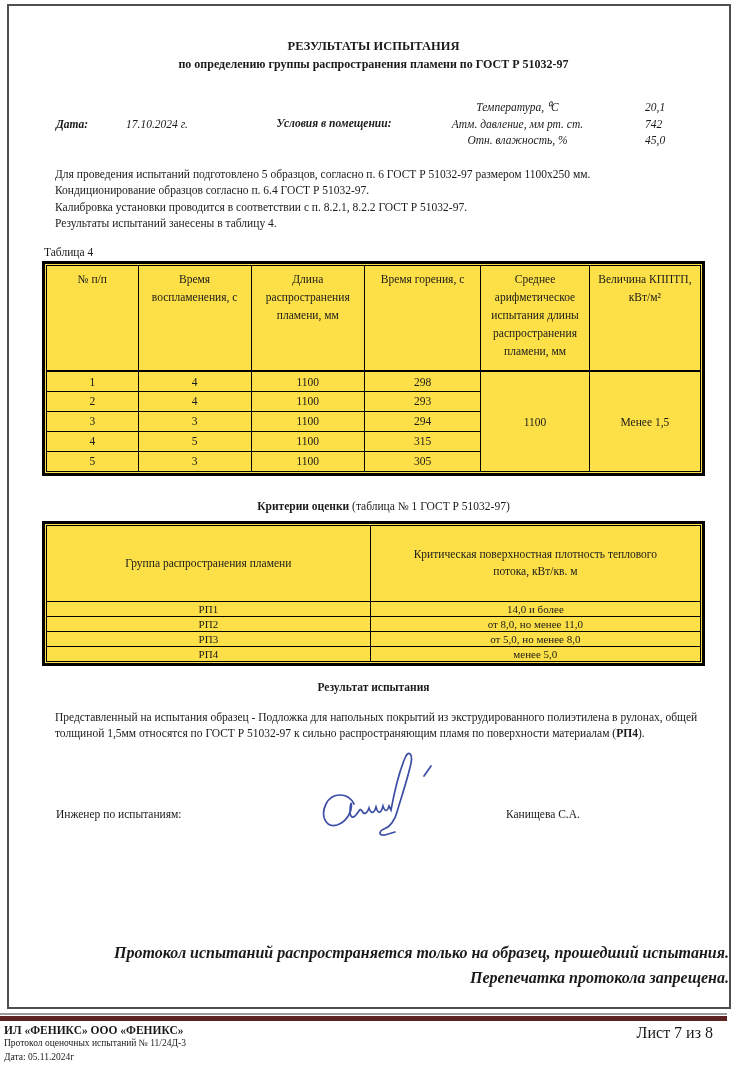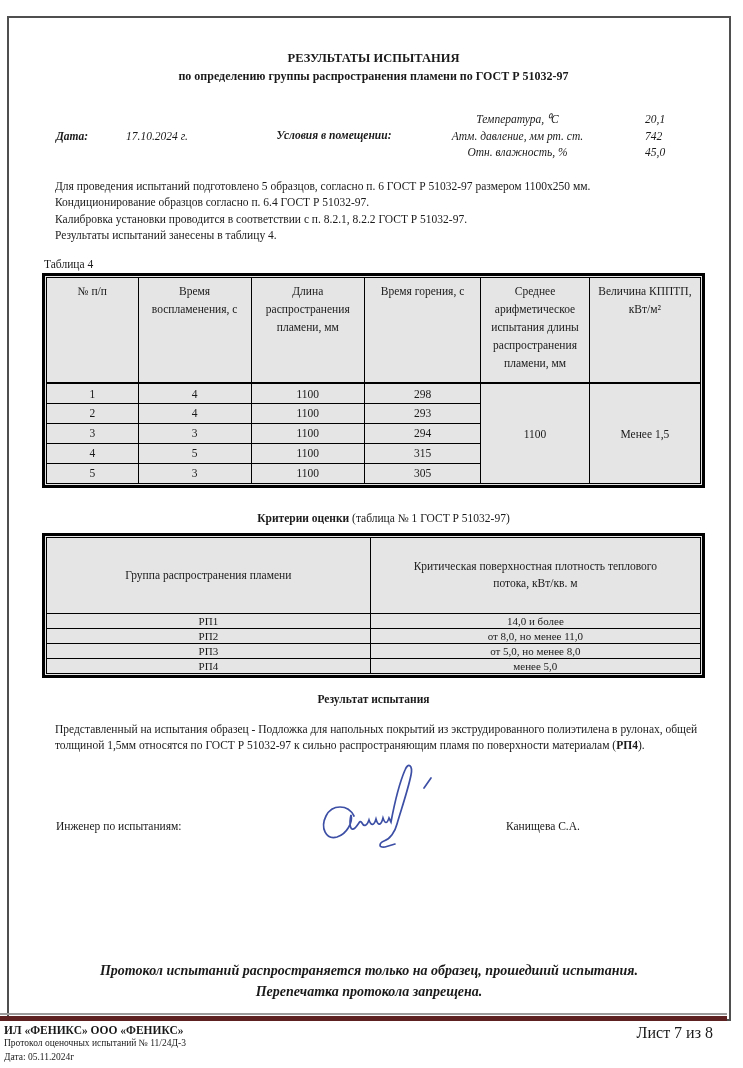--- a/index.html
+++ b/index.html
@@ -6,21 +6,21 @@
   html, body { background: #fff; }
   body {
     width: 743px; height: 1068px;
     font-family: "Liberation Serif", serif;
     color: #1a1a1a;
     position: relative;
     overflow: hidden;
   }
   .page-frame {
     position: absolute;
-    left: 7px; top: 16px;
+    left: 7px; top: 4px;
     width: 724px; height: 1005px;
     border: 2px solid #4f4f4f;
     background: #fff;
   }
   .content { margin: 0 24px 0 33px; }
 
   
   .title-block { margin-top: 33px; text-align: center; }
   .title-line1 { font-weight: bold; font-size: 12.5px; }
   .title-line2 { font-weight: bold; font-size: 12px; margin-top: 3px; }
@@ -44,21 +44,21 @@
   .cond-value { width: 72px; text-align: left; padding-left: 12px; }
 
   
   .intro { margin-top: 17px; padding: 0 2px 0 13px; font-size: 11.5px; line-height: 1.42; }
 
   
   .table-caption { margin-top: 15px; padding-left: 2px; font-size: 11.5px; }
   .thick-box {
     border: 3px solid #000;
     padding: 1px;
-    background: #e5e5e5;
+    background: #fde047;
   }
   .t4-box { margin-top: 3px; }
   table { width: 100%; border-collapse: collapse; table-layout: fixed; }
   td, th { border: 1px solid #000; font-weight: normal; font-size: 11.5px; }
   .t4 th {
     vertical-align: top; text-align: center;
     padding: 5px 6px 10px 6px; line-height: 1.55;
     border-bottom: 2px solid #000;
   }
   .t4 td { text-align: center; height: 20px; vertical-align: middle; }
@@ -88,23 +88,23 @@
     font-size: 11.5px;
   }
   .sign-role { margin-left: 14px; width: 240px; }
   .sign-svg { position: absolute; left: 270px; top: -38px; width: 150px; height: 105px; }
   .sign-name { margin-left: 210px; }
 
   
   .notice {
     position: absolute;
     left: 0; right: 0; bottom: 16px;
-    text-align: center;
+    text-align: right;
     font-weight: bold; font-style: italic;
-    font-size: 14px; line-height: 1.55;
+    font-size: 16px; line-height: 1.55;
   }
 
   
   .sep-gray { position: absolute; left: 0; top: 1013px; width: 727px; height: 2px; background: #9c9c9c; }
   .sep-red  { position: absolute; left: 0; top: 1016px; width: 727px; height: 5px; background: #5e2121; }
   .footer {
     position: absolute;
     left: 4px; top: 1024px; width: 723px;
     display: flex; justify-content: space-between;
     align-items: flex-start;

